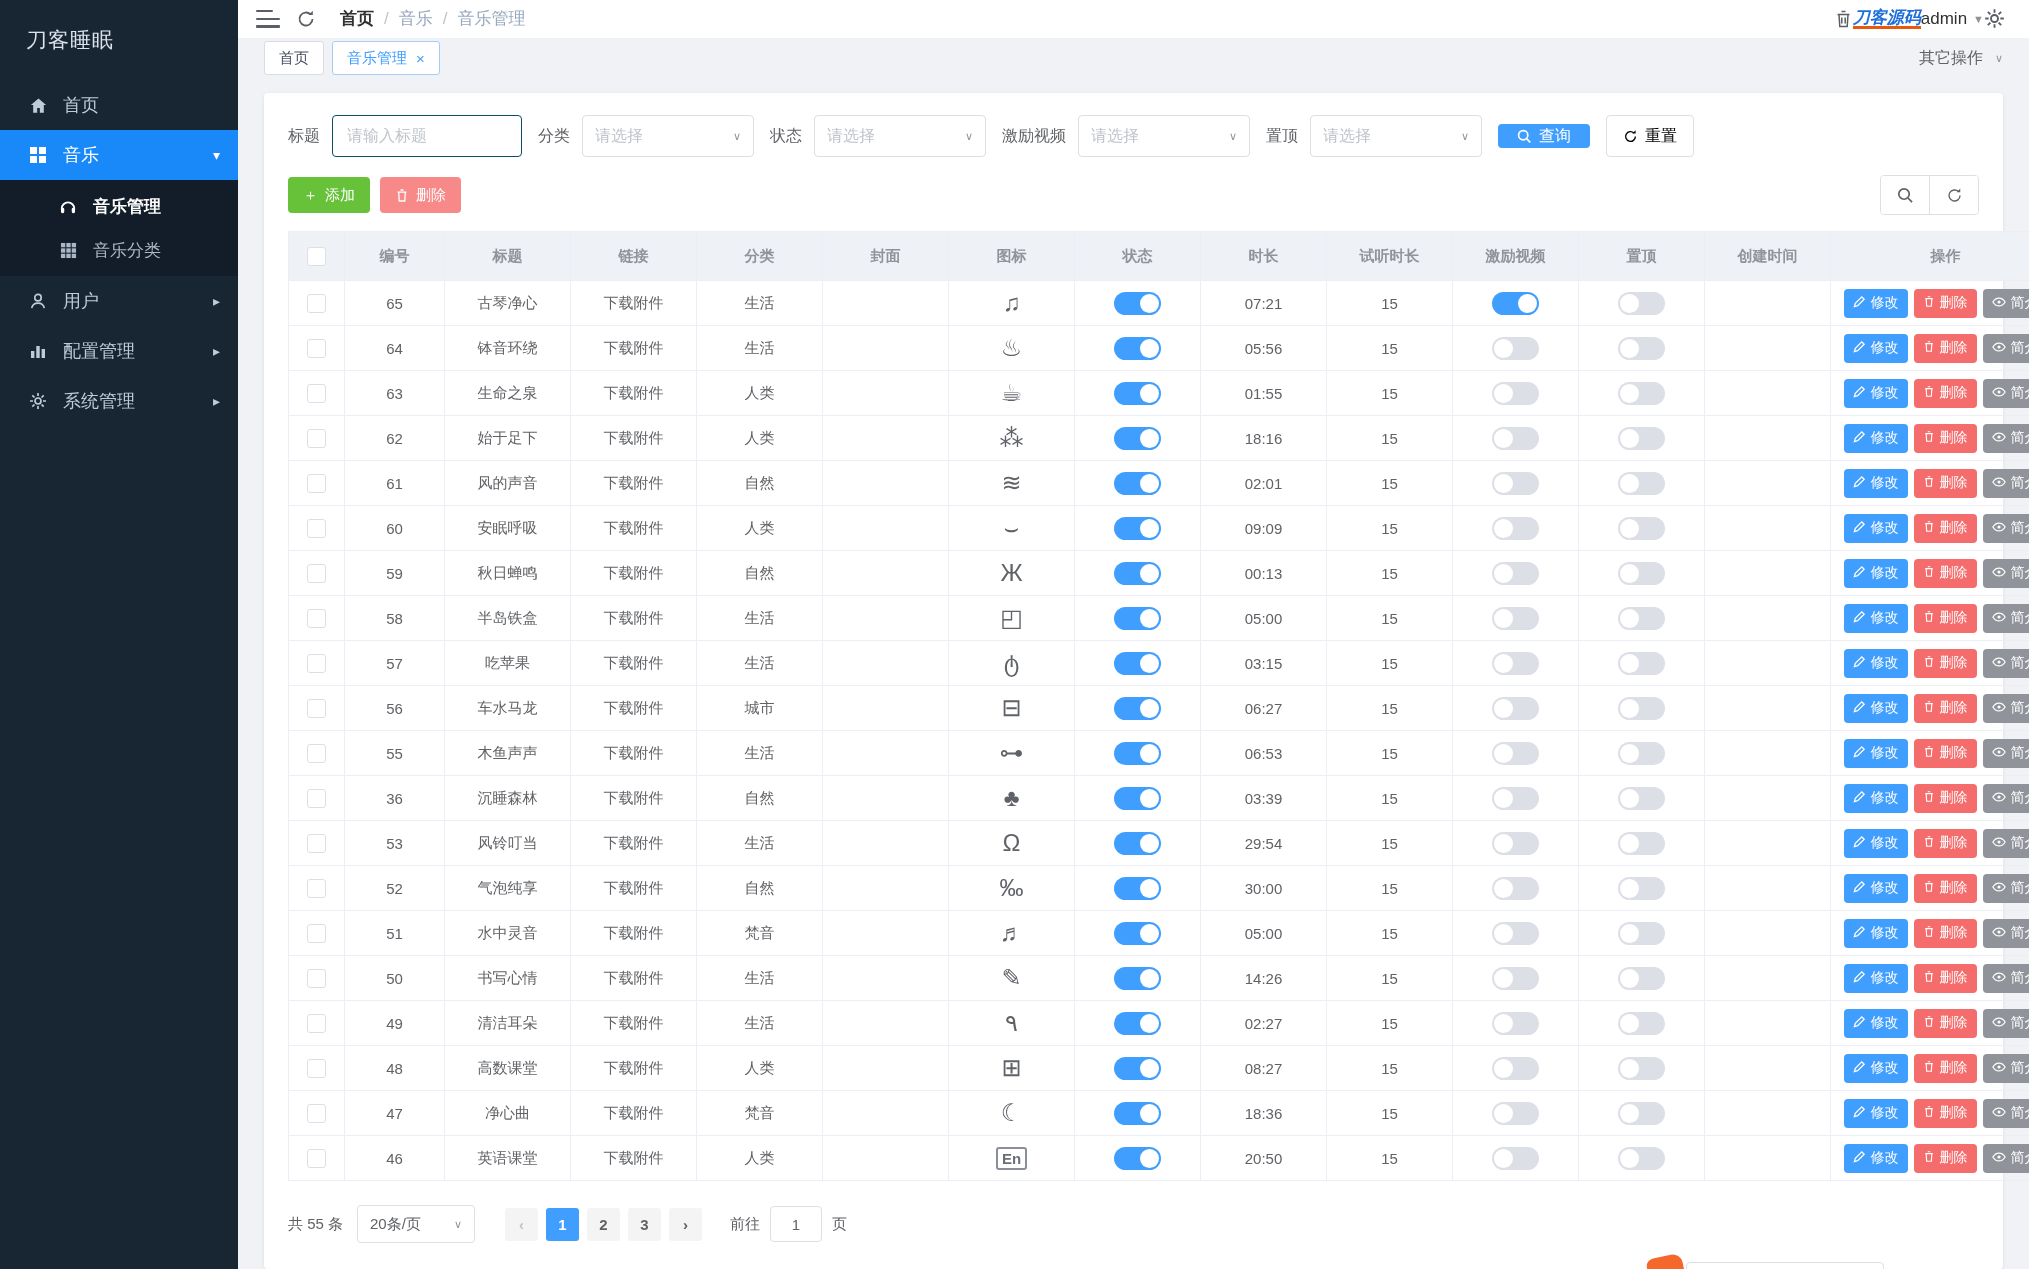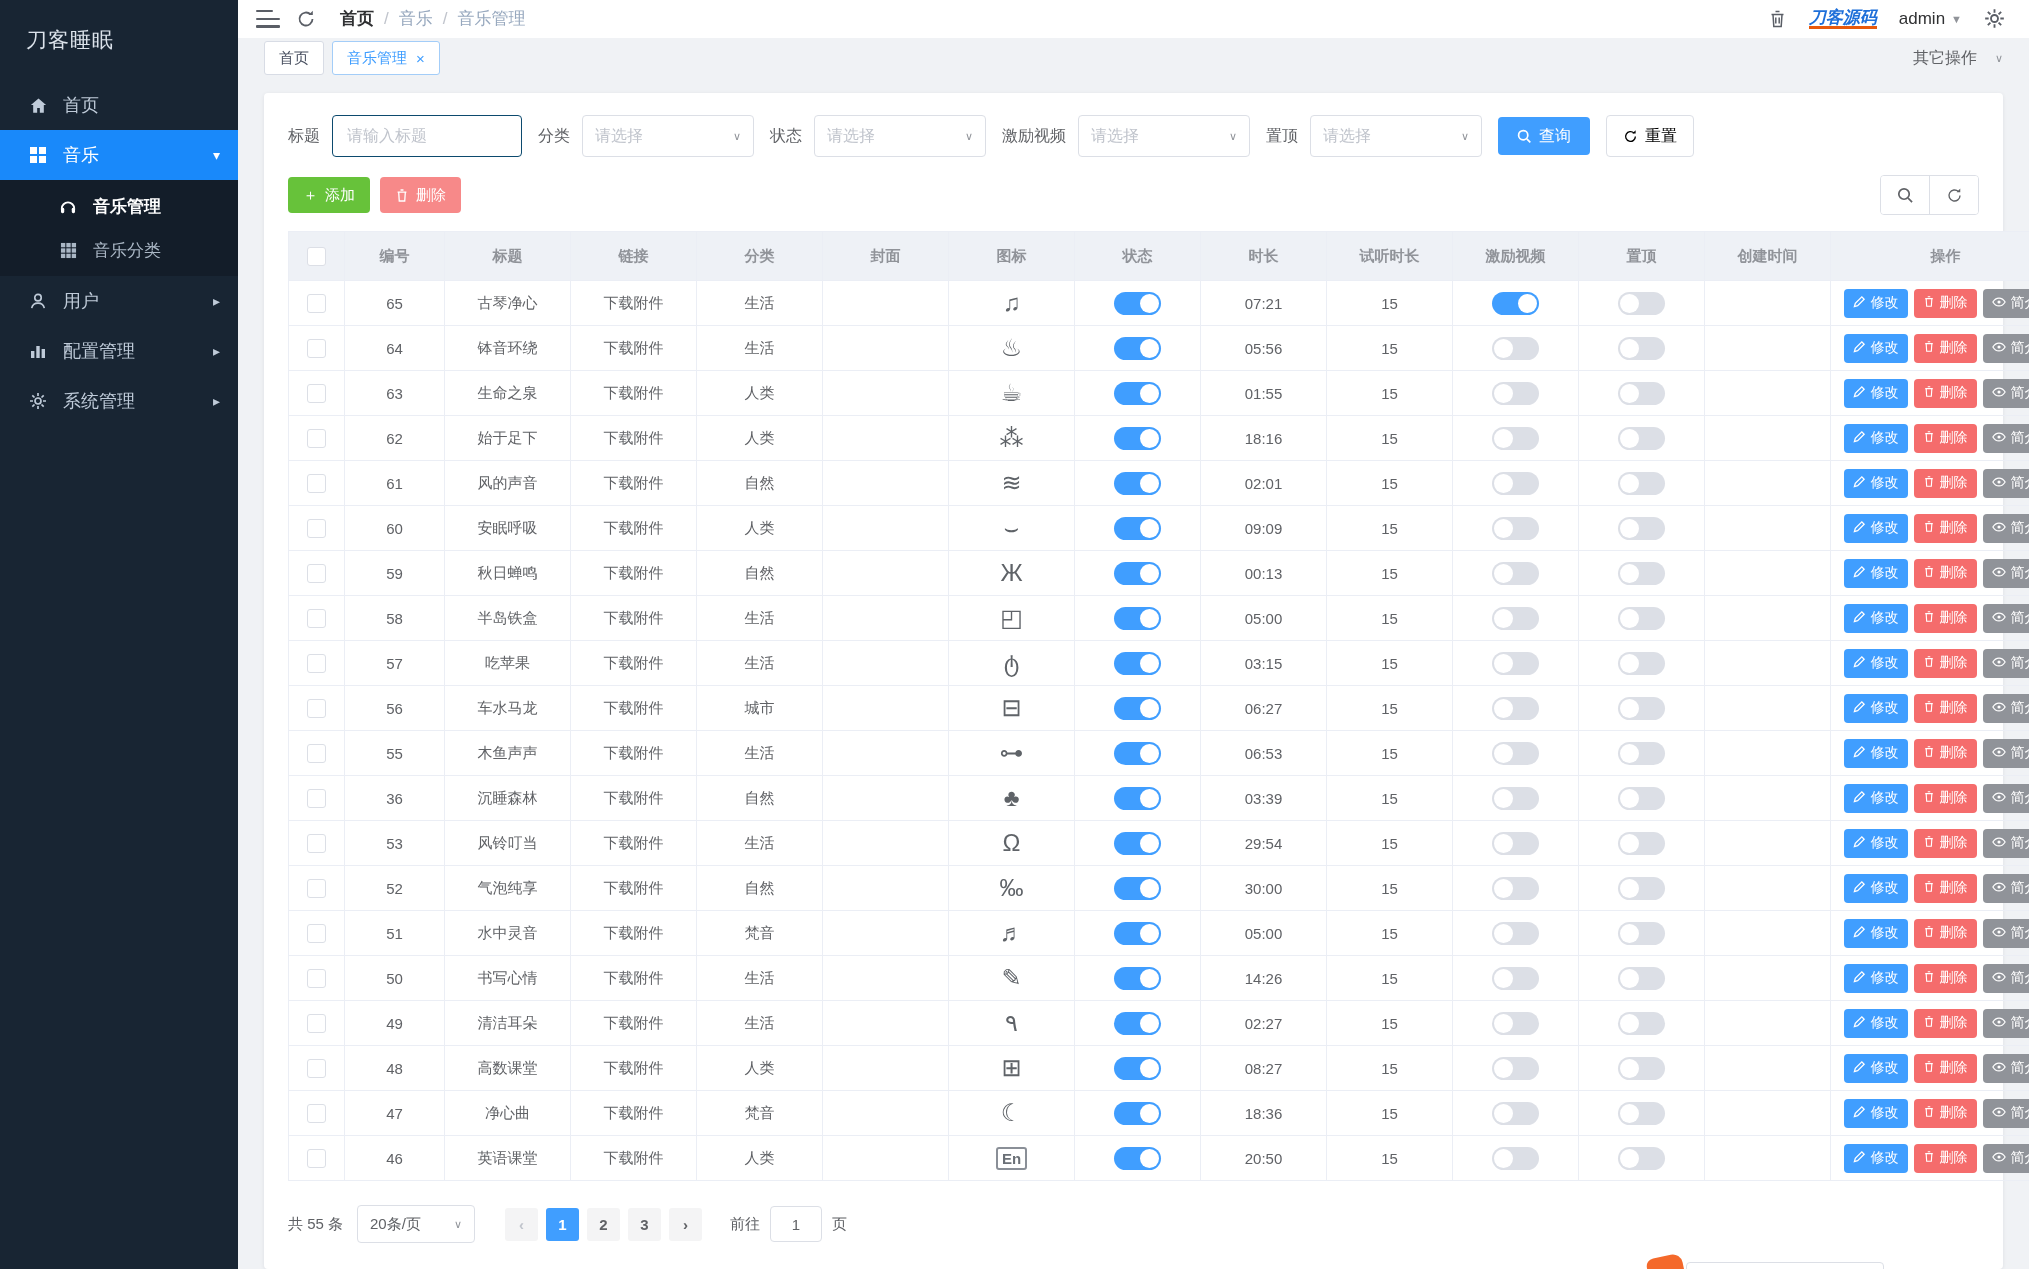--- a/index.html
+++ b/index.html
@@ -24,44 +24,44 @@
   .hamburger{width:24px;height:18px;display:flex;flex-direction:column;justify-content:space-between;cursor:pointer;margin-right:6px;}
   .hamburger i{display:block;height:2.5px;background:#5a5e66;border-radius:1px;}
   .hamburger i:nth-child(1){width:70%;}
   .hamburger i:nth-child(2){width:100%;}
   .hamburger i:nth-child(3){width:100%;}
   .top-icon{color:#5a5e66;display:inline-flex;align-items:center;cursor:pointer;}
   .breadcrumb{display:flex;align-items:center;gap:10px;font-size:17px;margin-left:14px;}
   .crumb-first{color:#303133;font-weight:bold;}
   .crumb{color:#97a8be;}
   .crumb-sep{color:#c0c4cc;}
-  .topbar-right{margin-left:auto;display:flex;align-items:center;gap:22px;}
+  .topbar-right{margin-left:auto;display:flex;align-items:center;}
   .logo-text{color:#1e6fd9;font-weight:bold;font-style:italic;font-size:17px;border-bottom:3px solid #e8590c;line-height:1.05;}
   .userbox{display:flex;align-items:center;gap:6px;font-size:17px;color:#303133;cursor:pointer;}
   .caret-sm{font-size:11px;color:#909399;}
 
   .tabbar{height:52px;background:#f0f2f5;display:flex;align-items:center;padding:0 26px;}
   .tab{height:32px;display:inline-flex;align-items:center;padding:0 14px;background:#fff;border:1px solid #d8dce5;
        border-radius:3px;font-size:15px;color:#495060;margin-right:8px;cursor:pointer;}
   .tab.active{color:#409eff;border-color:#a3cdf8;}
   .tab .close{margin-left:9px;font-size:15px;color:#409eff;}
-  .more-actions{margin-left:auto;font-size:16px;color:#606266;cursor:pointer;display:flex;align-items:center;gap:18px;}
+  .more-actions{margin-left:auto;font-size:16px;color:#606266;cursor:pointer;display:flex;align-items:center;gap:12px;}
 
   .content{flex:1;padding:14px 26px 0;}
   .card{background:#fff;border-radius:4px;box-shadow:0 1px 4px rgba(0,21,41,.08);padding:22px 24px 26px;}
 
   
   .filter-row{display:flex;align-items:center;gap:16px;font-size:16px;color:#606266;flex-wrap:nowrap;}
   .f-group{display:flex;align-items:center;gap:12px;}
   .f-input{width:190px;height:42px;border:1px solid #0c4a6e;border-radius:4px;padding:0 14px;font-size:16px;color:#606266;outline:none;box-sizing:border-box;font-family:inherit;}
   .f-input::placeholder{color:#c0c4cc;}
   .f-select{width:172px;height:42px;border:1px solid #dcdfe6;border-radius:4px;padding:0 12px;display:flex;align-items:center;
     justify-content:space-between;color:#c0c4cc;font-size:16px;background:#fff;cursor:pointer;box-sizing:border-box;}
   .btn{display:inline-flex;align-items:center;gap:7px;border-radius:4px;cursor:pointer;border:1px solid transparent;font-family:inherit;}
-  .btn-query{background:#409eff;color:#fff;height:38px;padding:4px 18px;font-size:16px;}
+  .btn-query{background:#409eff;color:#fff;height:24px;padding:4px 18px;font-size:16px;}
   .btn-reset{background:#fff;border-color:#dcdfe6;color:#000000;height:42px;padding:0 16px;font-size:16px;}
 
   
   .toolbar-row{margin-top:18px;display:flex;align-items:center;gap:10px;}
   .btn-add{background:#67c23a;color:#fff;height:36px;padding:0 14px;font-size:15px;}
   .btn-del{background:#f78989;color:#fff;height:36px;padding:0 14px;font-size:15px;cursor:not-allowed;}
   .icon-group{margin-left:auto;display:flex;border:1px solid #dcdfe6;border-radius:4px;overflow:hidden;}
   .ig-btn{width:48px;height:38px;display:flex;align-items:center;justify-content:center;color:#606266;background:#fff;cursor:pointer;}
   .ig-btn + .ig-btn{border-left:1px solid #dcdfe6;}
 

